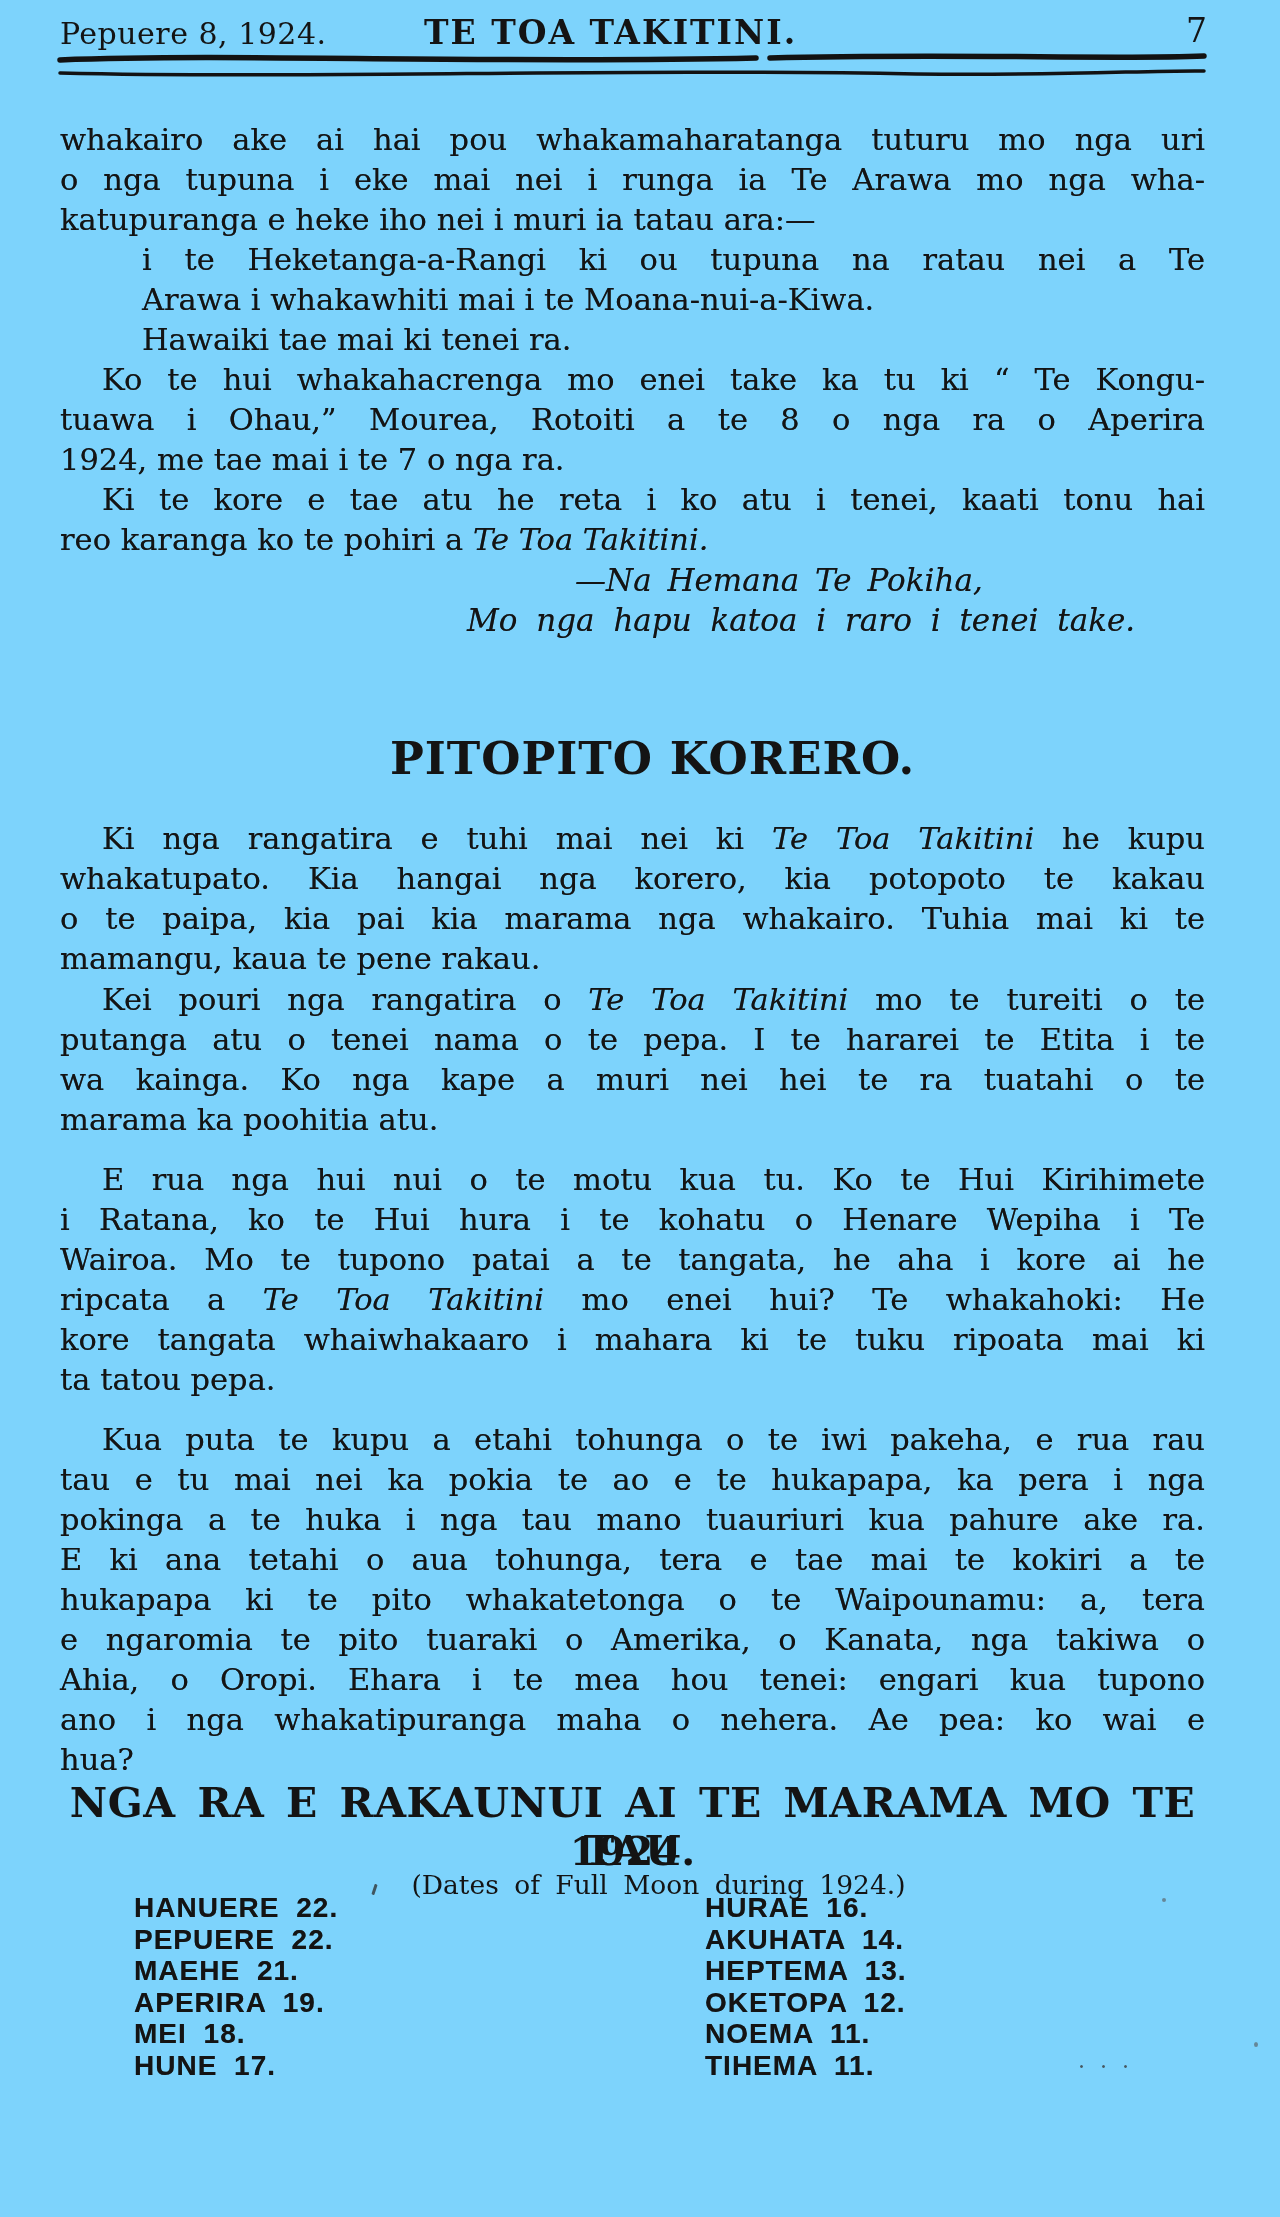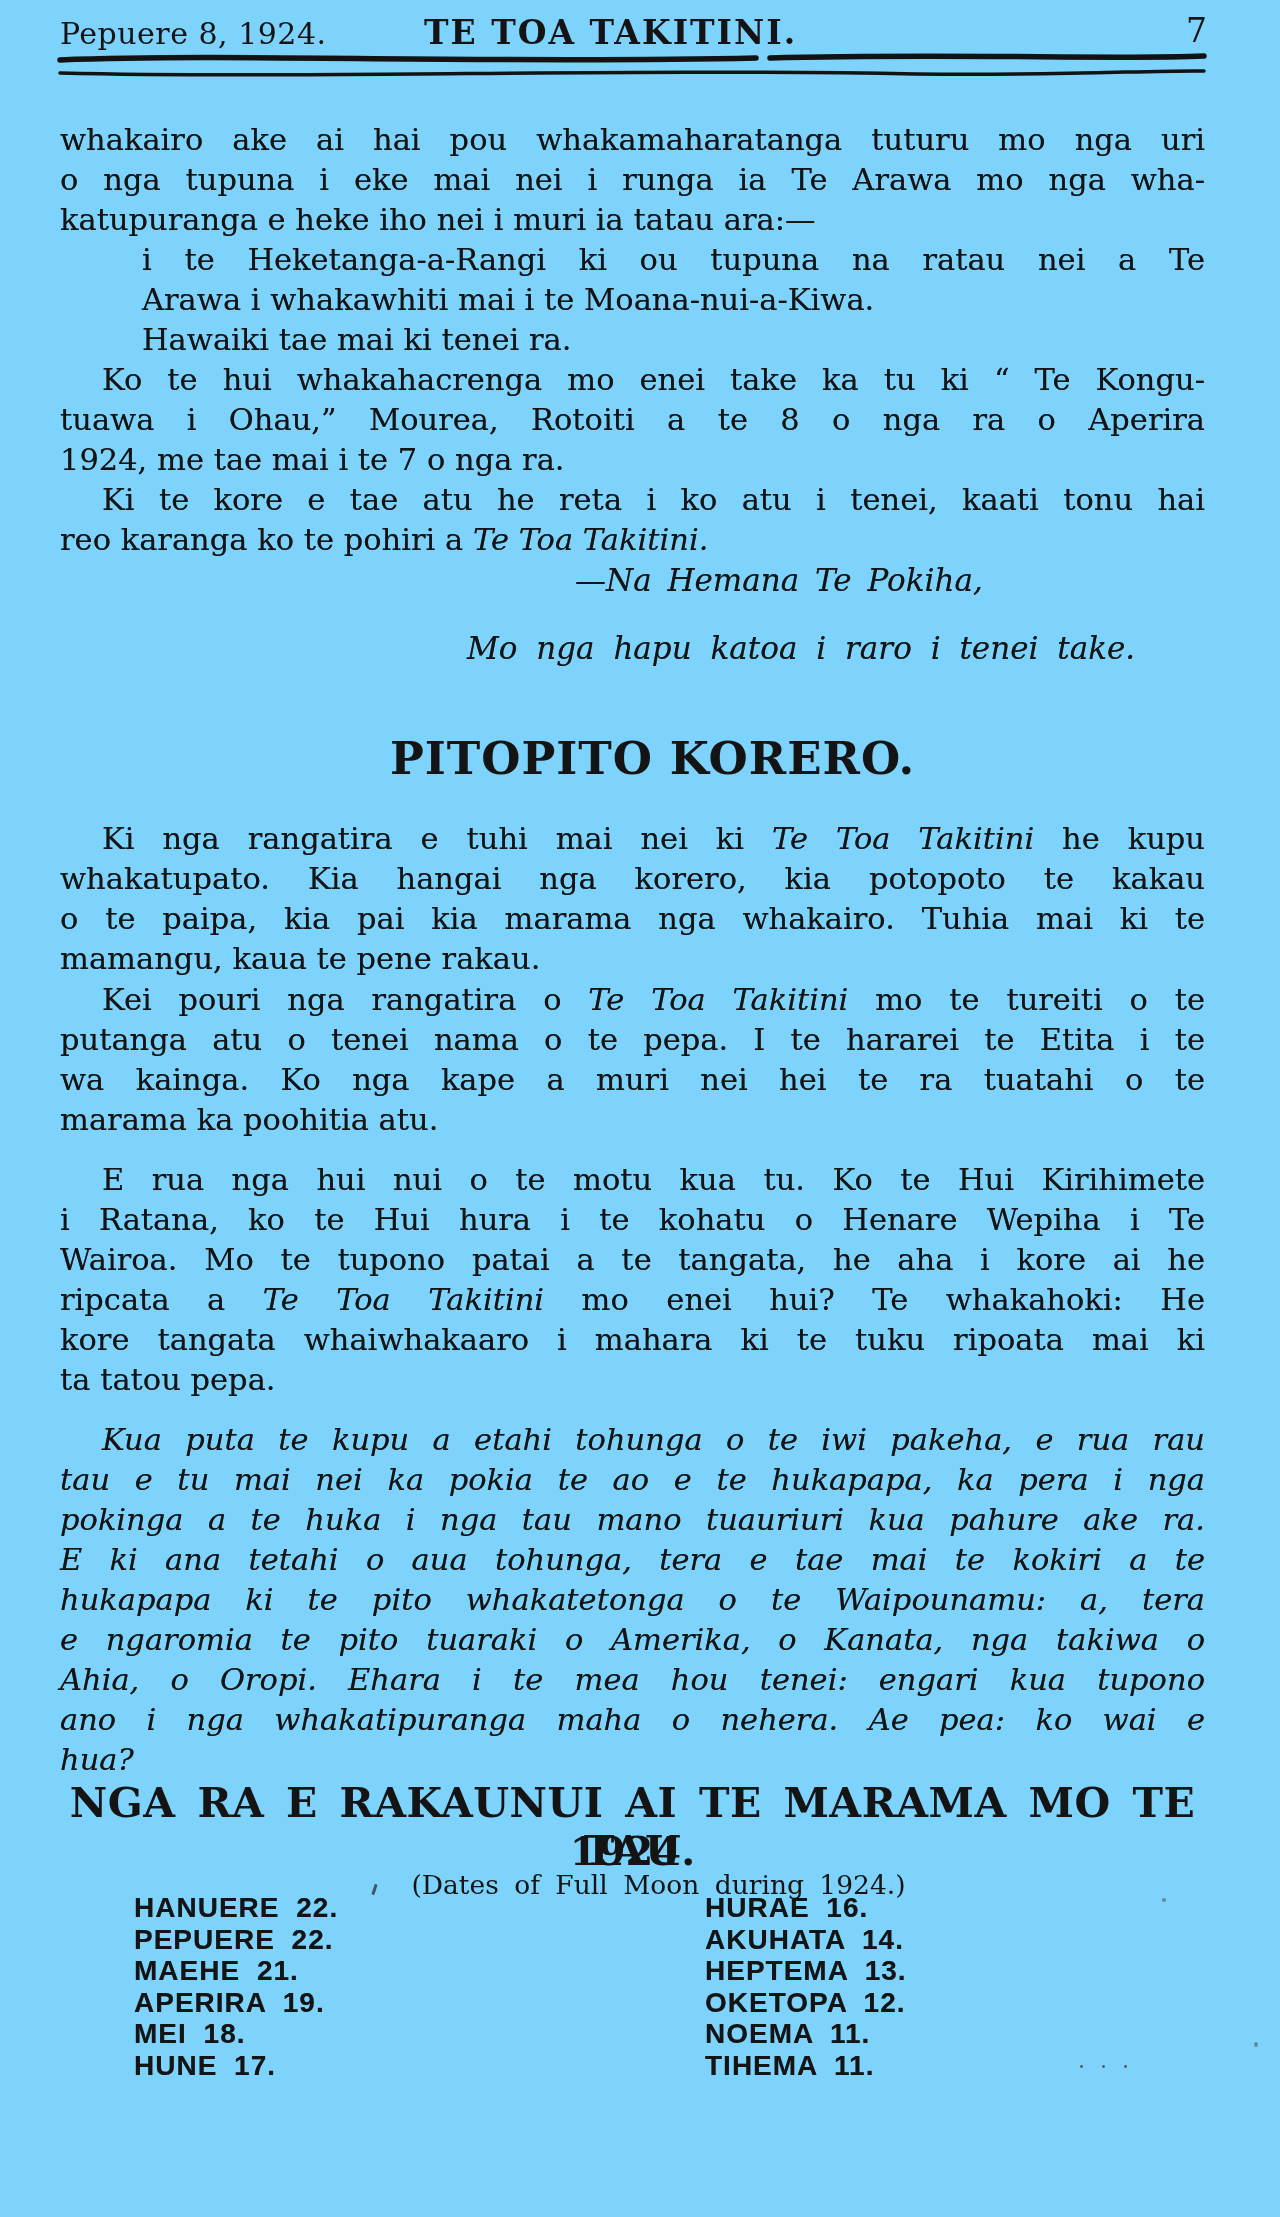--- a/index.html
+++ b/index.html
@@ -19,23 +19,23 @@
     font-size:30.5px;line-height:40px;
     text-shadow:0 0 .5px rgba(10,10,10,.55);
   }
   .line{white-space:normal;}
   .line.j  {text-align:justify;text-align-last:justify;}
   .line.l  {text-align:left;}
   .line.ji {text-align:justify;text-align-last:justify;padding-left:42px;}
   .line.jh {text-align:justify;text-align-last:justify;padding-left:82px;}
   .line.lh {text-align:left;padding-left:82px;}
   .line.sig1{text-align:left;padding-left:515px;font-size:31px;word-spacing:6px;}
-  .line.sig2{text-align:left;padding-left:407px;font-size:31px;word-spacing:9px;margin-top:28px;}
+  .line.sig2{text-align:left;padding-left:407px;font-size:31px;word-spacing:9px;}
   .opening{top:120px;}
-  .p1{top:819px;} .p2{top:980px;} .p3{top:1160px;} .p4{top:1420px;font-style:italic;}
+  .p1{top:819px;} .p2{top:980px;} .p3{top:1160px;} .p4{top:1420px;}
   
   .pitopito-h{
     position:absolute;left:60px;width:1145px;top:732px;margin:0;
     text-align:center;font-size:45px;font-weight:bold;letter-spacing:1px;
     transform:translateX(20px);
   }
   .moon-h1{
     position:absolute;left:60px;width:1145px;top:1779px;margin:0;
     text-align:center;font-size:41px;font-weight:bold;letter-spacing:.5px;word-spacing:7px;
   }

